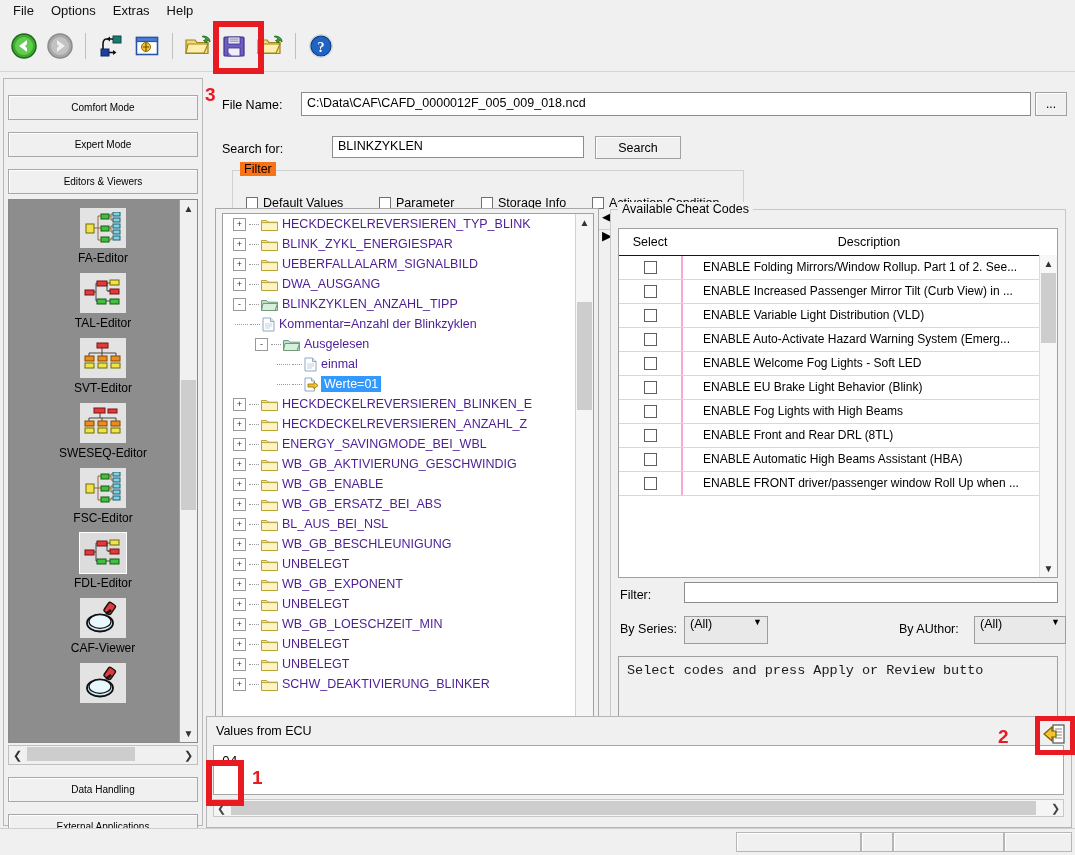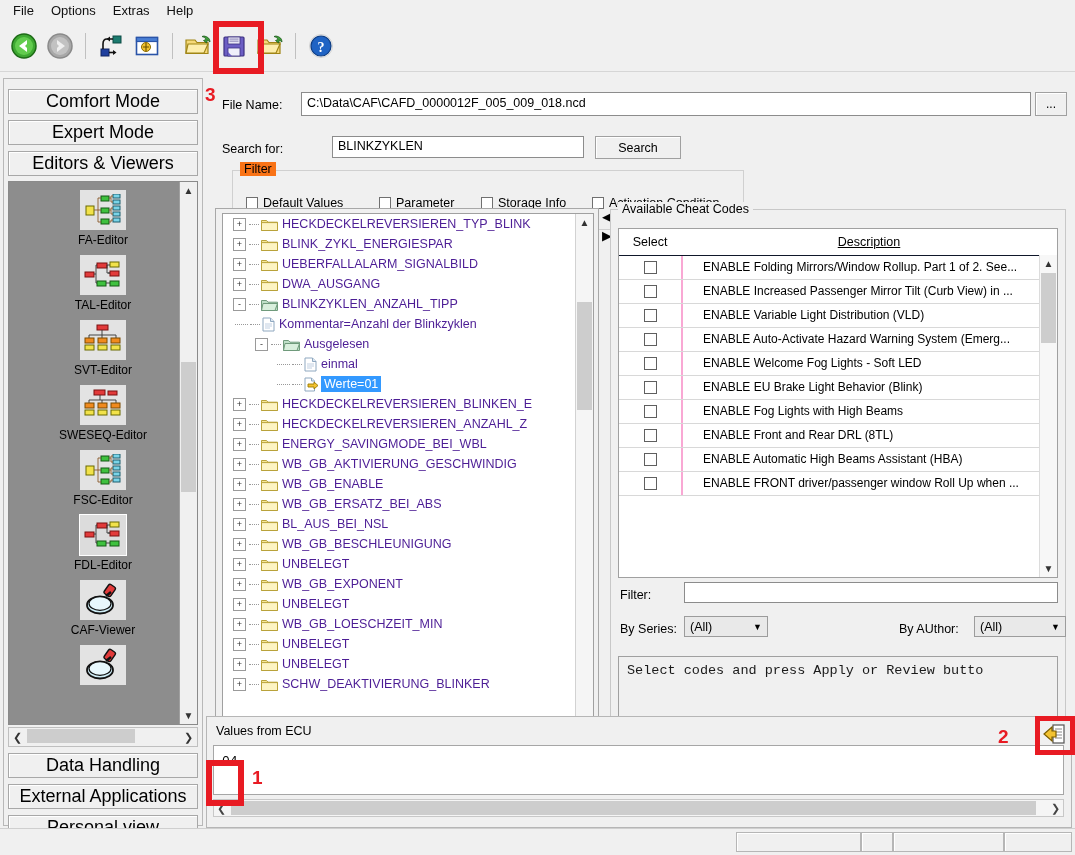--- a/index.html
+++ b/index.html
@@ -18,22 +18,22 @@
            display:flex;align-items:center;padding-left:6px;position:relative;}
   .tbsep{width:1px;height:26px;background:#c0c0c0;margin:0 7px;}
   .tbbtn{width:36px;height:36px;display:flex;align-items:center;justify-content:center;position:relative;}
   .tbbtn svg{display:block;}
   #save-highlight{position:absolute;left:213px;top:21px;width:51px;height:53px;
      border:6px solid #e81b23;box-sizing:border-box;pointer-events:none;}
   .marker{position:absolute;color:#e81b23;font-weight:bold;font-size:19px;font-family:"Liberation Sans",sans-serif;}
   
   #leftpanel{position:absolute;left:3px;top:78px;width:200px;height:748px;
      background:#f0f0f0;border:1px solid #b8b8b8;box-sizing:border-box;padding:4px;}
-  .navbtn{height:23px;margin:6px 0 5px 0;background:#f0f0f0;border:1px solid #a8a8a8;
-     display:flex;align-items:center;justify-content:center;font-size:18px;color:#000;
+  .navbtn{height:23px;margin:12px 0 5px 0;background:#f0f0f0;border:1px solid #a8a8a8;
+     display:flex;align-items:center;justify-content:center;font-size:10px;color:#000;
      box-shadow:inset 1px 1px 0 #fff;}
   #iconlist{position:relative;background:#8d8d8d;border:1px solid #8a8a8a;height:542px;overflow:hidden;}
   .iconitem{display:flex;flex-direction:column;align-items:center;padding-top:8px;}
   .iconbox{width:46px;height:40px;background:#e3e3e3;display:flex;align-items:center;justify-content:center;}
   .iconbox.sel{outline:1px solid #fff;background:#dcdcdc;}
   .iconlabel{margin-top:3px;font-size:12px;color:#000;}
   #iconscroll{position:absolute;right:0;top:0;width:17px;height:542px;background:#f0f0f0;border-left:1px solid #a0a0a0;}
   .sbarrow{width:17px;height:17px;display:flex;align-items:center;justify-content:center;font-size:10px;color:#333;}
   #iconscroll .thumb{position:absolute;left:1px;top:180px;width:15px;height:130px;background:#cdcdcd;}
   #hscroll{height:18px;margin-top:2px;background:#f0f0f0;border:1px solid #bfbfbf;display:flex;align-items:center;position:relative;}
@@ -92,22 +92,22 @@
   .crow .csel{width:62px;display:flex;align-items:center;justify-content:center;flex:0 0 auto;}
   .crow .cdesc{flex:1;padding-left:20px;font-size:12px;white-space:nowrap;overflow:hidden;
       border-left:2px solid #f9a8d4;height:23px;line-height:23px;}
   .ccbx{width:13px;height:13px;background:#fff;border:1px solid #5f5f5f;box-sizing:border-box;}
   #cheat-vscroll{position:absolute;right:0;top:26px;width:17px;height:322px;background:#f7f7f7;border-left:1px solid #dcdcdc;}
   #cheat-vscroll .thumb{position:absolute;left:1px;top:18px;width:15px;height:70px;background:#cdcdcd;}
   #filter2-label{position:absolute;left:414px;top:510px;font-size:12.5px;}
   #cheat-filter-input{position:absolute;left:478px;top:504px;width:374px;height:21px;background:#fff;
      border:1px solid #8c8c8c;box-sizing:border-box;padding:2px 4px;font-size:12.5px;}
   #byseries-label{position:absolute;left:414px;top:544px;font-size:12.5px;}
-  .combo{position:absolute;height:21px;background:#e9e9e9;border:1px solid #9c9c9c;box-sizing:border-box;
-     display:flex;align-items:center;justify-content:space-between;padding:0 5px;font-size:12.5px;}
+  .combo{position:absolute;height:28px;background:#e9e9e9;border:1px solid #9c9c9c;box-sizing:border-box;
+     display:flex;align-items:flex-start;justify-content:space-between;padding:0 5px;font-size:12.5px;}
   #byauthor-label{position:absolute;left:693px;top:544px;font-size:12.5px;}
   #cheat-output{position:absolute;left:412px;top:578px;width:440px;height:95px;background:#f0f0f0;
      border:1px solid #a0a0a0;box-sizing:border-box;overflow:hidden;}
   #cheat-output .otext{padding:6px 8px;font-family:"Liberation Mono",monospace;font-size:13.5px;
      white-space:nowrap;color:#1a1a1a;}
   #out-hscroll{position:absolute;left:1px;bottom:1px;width:436px;height:17px;background:#f5f5f5;}
   #out-hscroll .ha{position:absolute;top:0;width:15px;height:17px;display:flex;align-items:center;
      justify-content:center;font-size:11px;color:#444;}
   #out-hscroll .hthumb{position:absolute;left:16px;top:1px;width:347px;height:15px;background:#cdcdcd;}
   .btn{position:absolute;height:22px;background:#f0f0f0;border:1px solid #a0a0a0;box-sizing:border-box;
@@ -691,21 +691,21 @@
   </div>
   <div class="splitarrow" style="left:396px;top:132px;">◀</div>
   <div class="splitarrow" style="left:396px;top:151px;">▶</div>
 
   <div id="cheat-group"></div>
   <div id="cheat-legend">Available Cheat Codes</div>
 
   <div id="cheat-table">
     <div id="cheat-header">
       <div class="hcell" style="width:62px;">Select</div>
-      <div class="hcell" style="flex:1;text-decoration:underline;">Description</div>
+      <div class="hcell" style="flex:1;">Description</div>
     </div>
     <div id="cheat-rows">
         <div class="crow">
           <div class="csel">
             <span class="ccbx"></span>
           </div>
           <div class="cdesc">ENABLE Folding Mirrors/Window Rollup. Part 1 of 2. See...</div>
         </div>
         <div class="crow">
           <div class="csel">

